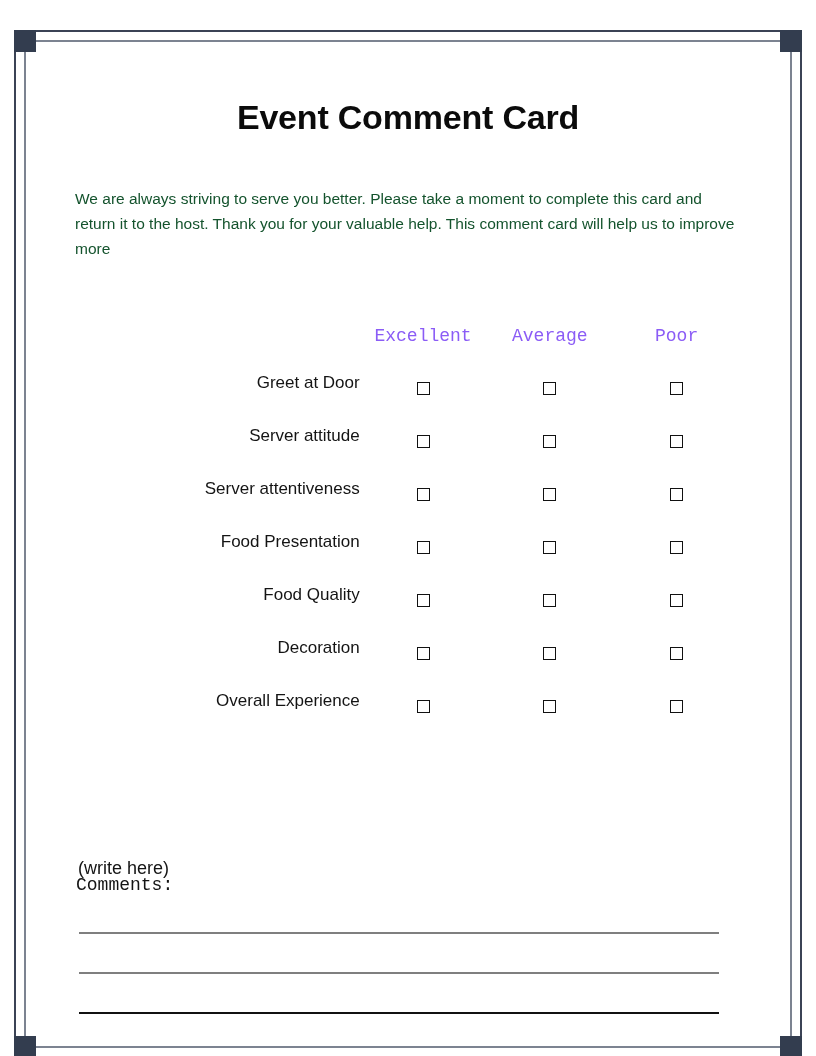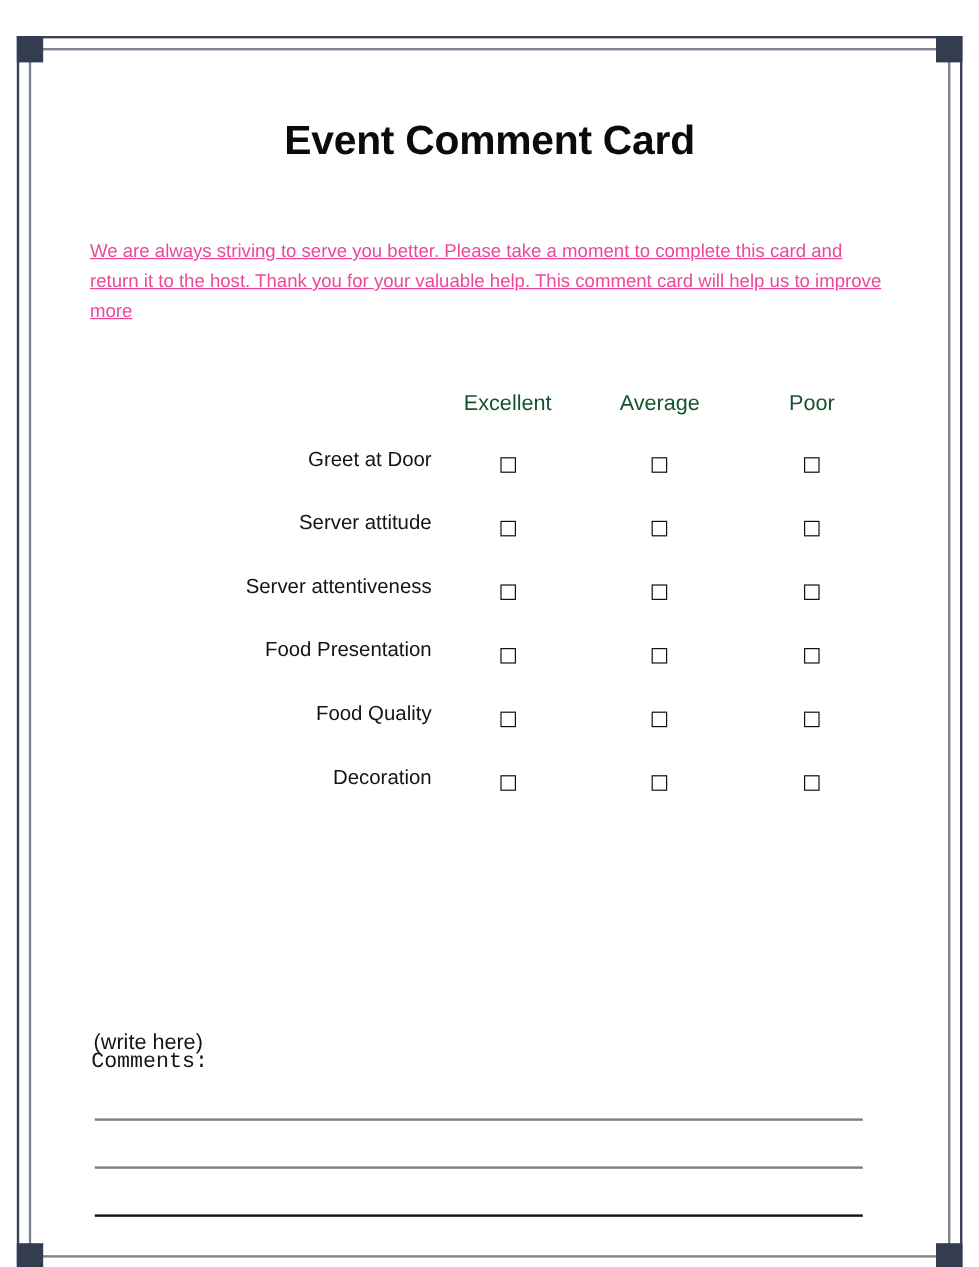--- a/index.html
+++ b/index.html
@@ -77,26 +77,25 @@
     text-align: center;
     font-size: 34px;
     font-weight: bold;
     color: #0b0b0b;
     letter-spacing: -0.2px;
   }
 
   .intro {
     position: absolute;
     left: 75px;
-    top: 181px;
+    top: 170px;
     width: 665px;
     font-size: 15.5px;
     line-height: 25px;
-    color: #ec4899;
-    text-decoration: underline;
+    color: #14532d;
   }
 
   
   .rating-table {
     position: absolute;
     left: 75px;
     top: 300px;
     width: 665px;
     border-collapse: collapse;
   }
@@ -106,22 +105,23 @@
     border: none;
     vertical-align: middle;
   }
   .col-label  { width: 265px; }
   .col-rating { width: 118px; }
 
   .rating-table thead th {
     height: 40px;
     font-size: 18px;
     font-weight: normal;
-    color: #14532d;
+    color: #8b5cf6;
     text-align: center;
+    font-family: Liberation Mono, monospace;
   }
   .rating-table thead th.col-label { text-align: left; }
 
   .rating-table tbody tr { height: 53px; }
 
   .row-label {
     font-size: 17px;
     color: #141414;
     text-align: right;
     padding-left: 6px;
@@ -242,20 +242,26 @@
             <td class="cell-box"><span class="checkbox"></span></td>
             <td class="cell-box"><span class="checkbox"></span></td>
             <td class="cell-box"><span class="checkbox"></span></td>
           </tr>
           <tr>
             <td class="row-label">Decoration</td>
             <td class="cell-box"><span class="checkbox"></span></td>
             <td class="cell-box"><span class="checkbox"></span></td>
             <td class="cell-box"><span class="checkbox"></span></td>
           </tr>
+          <tr>
+            <td class="row-label">Overall Experience</td>
+            <td class="cell-box"><span class="checkbox"></span></td>
+            <td class="cell-box"><span class="checkbox"></span></td>
+            <td class="cell-box"><span class="checkbox"></span></td>
+          </tr>
         </tbody>
     </table>
 
     <div class="comments-label">Comments:</div>
 
     <div class="comments-hint">(write here)</div>
 
     <div class="write-line gray line-1"></div>
     <div class="write-line gray line-2"></div>
     <div class="write-line dark line-3"></div>

